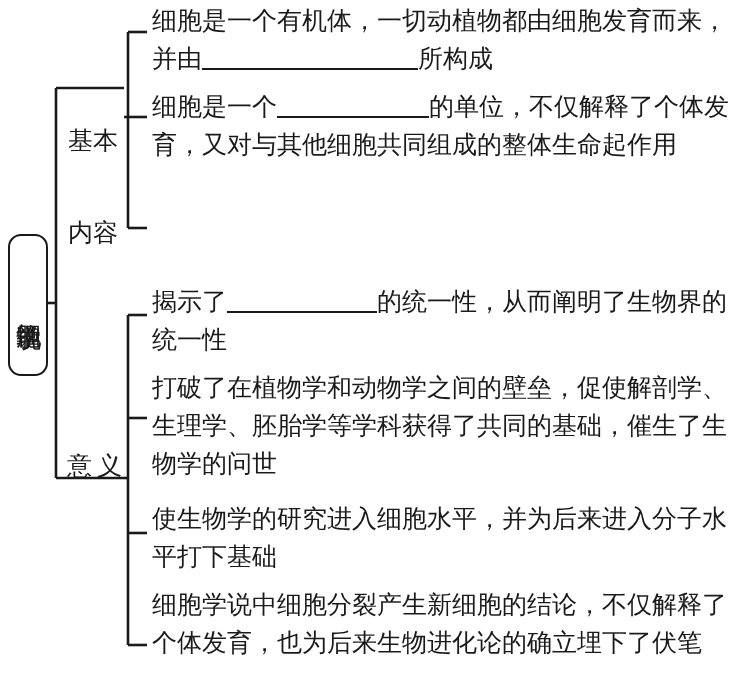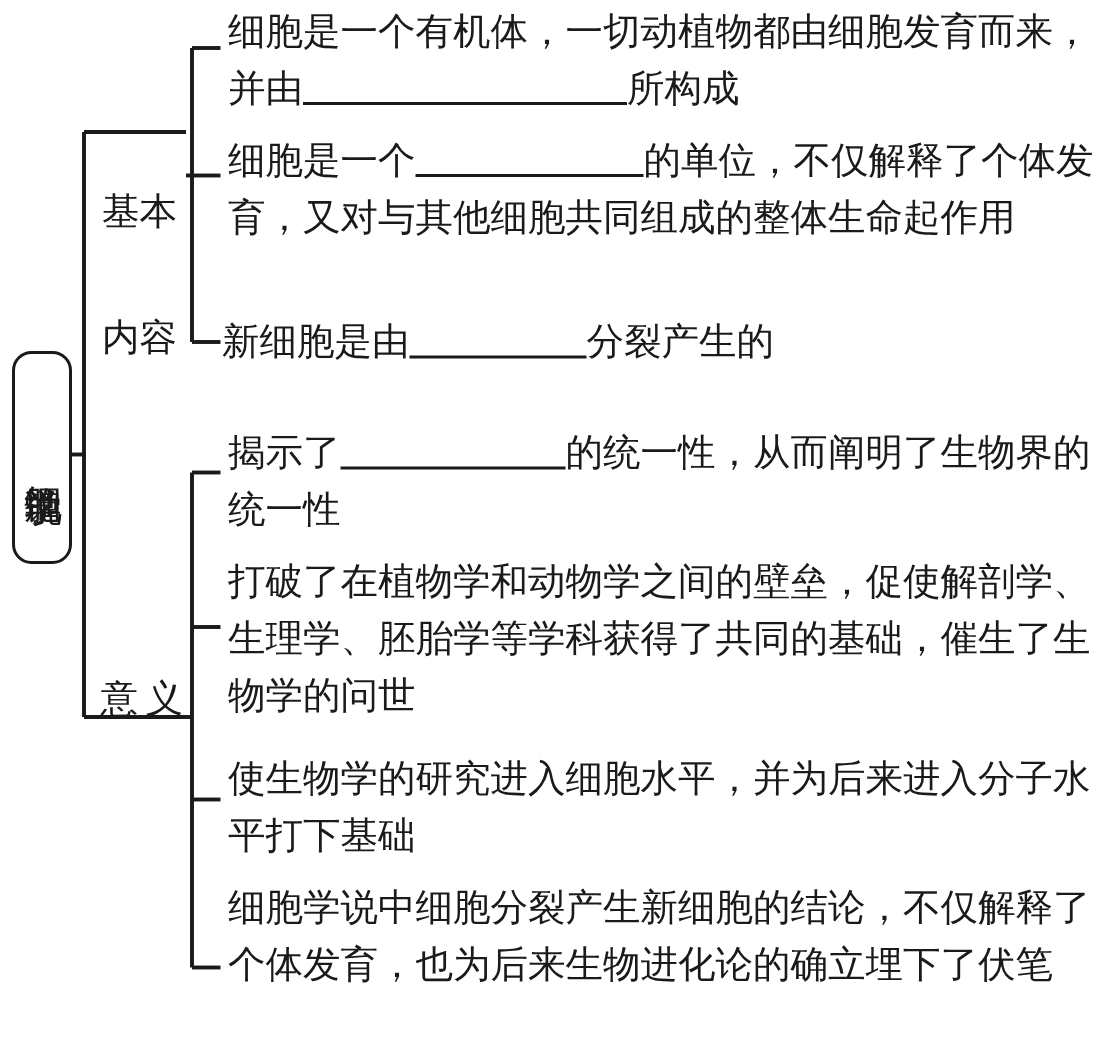--- a/index.html
+++ b/index.html
@@ -56,24 +56,25 @@
     white-space: pre;
     text-align: center;
   }
   .branch-label.basic {
     left: 62px;
     top: 78px;
     width: 62px;
   }
   .branch-label.basic .ln {
     display: block;
-    margin-bottom: 9px;
+    margin-bottom: 19px;
   }
   .branch-label.basic .ln:last-child {
     margin-bottom: 16px;
+    font-family: Liberation Mono, monospace;
   }
   .branch-label.meaning {
     left: 62px;
     top: 455px;
     width: 62px;
     letter-spacing: 5px;
     text-indent: 5px;
     font-family: Liberation Mono, monospace;
   }
   
@@ -148,23 +149,20 @@
   <div class="branch-label meaning">意义</div>
 
   <div class="leaf leaf-c1">
     <span>细胞是一个有机体，一切动植物都由细胞发育而来，并由</span><span class="blank blank-w1"></span><span>所构成</span>
   </div>
 
   <div class="leaf leaf-c2">
     <span>细胞是一个</span><span class="blank blank-w2"></span><span>的单位，不仅解释了个体发育，又对与其他细胞共同组成的整体生命起作用</span>
   </div>
 
-  <div class="leaf leaf-c3">
-    <span>新细胞是由</span><span class="blank blank-w3"></span><span>分裂产生的</span>
-  </div>
 
   <div class="leaf leaf-m1">
     <span>揭示了</span><span class="blank blank-w4"></span><span>的统一性，从而阐明了生物界的统一性</span>
   </div>
 
   <div class="leaf leaf-m2">打破了在植物学和动物学之间的壁垒，促使解剖学、生理学、胚胎学等学科获得了共同的基础，催生了生物学的问世</div>
 
   <div class="leaf leaf-m3">使生物学的研究进入细胞水平，并为后来进入分子水平打下基础</div>
 
   <div class="leaf leaf-m4">细胞学说中细胞分裂产生新细胞的结论，不仅解释了个体发育，也为后来生物进化论的确立埋下了伏笔</div>

